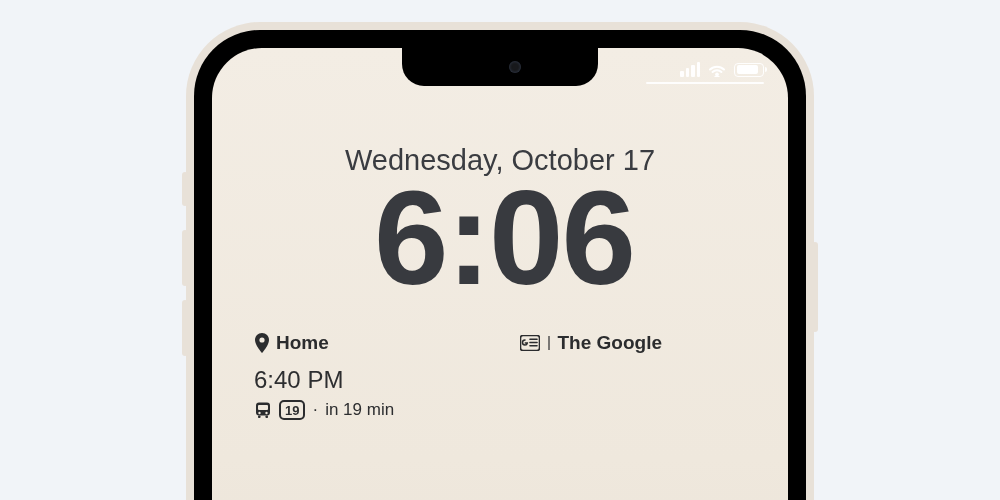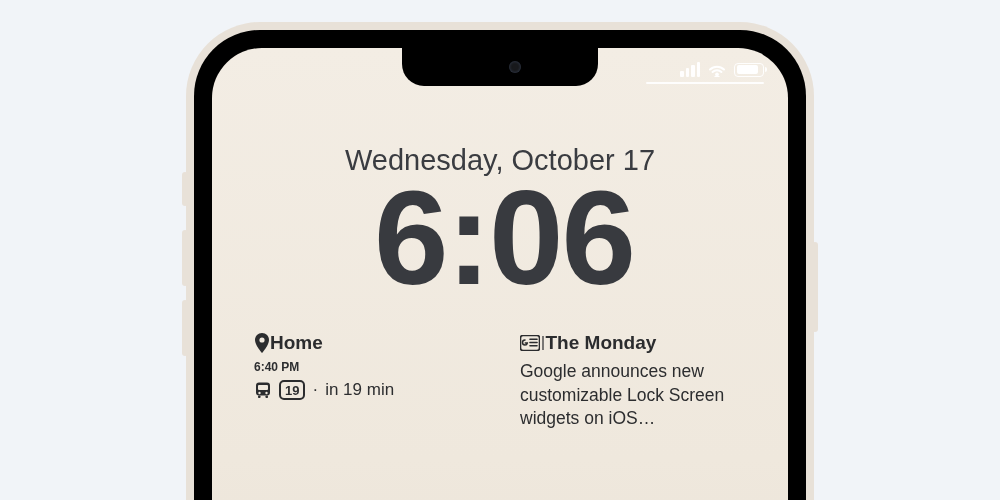--- a/index.html
+++ b/index.html
@@ -135,22 +135,22 @@
     .widgets {
       position: absolute;
       top: 284px;
       left: 42px;
       right: 42px;
       display: flex;
       gap: 40px;
       color: #2b2c2e;
     }
     .widget { flex: 1 1 0; }
-    .w-title { display: flex; align-items: center; margin-bottom: 6px; font-weight: 700; font-size: 19px; }
-    .w-sub { font-size: 12px; font-weight: 700; color: #2d2e30; }
+    .w-title { display: flex; align-items: center; gap: 6px; margin-bottom: 12px; font-weight: 700; font-size: 19px; }
+    .w-sub { font-size: 24px; font-weight: 400; color: #2d2e30; }
     .w-row { display: flex; align-items: center; gap: 7px; margin-top: 6px; font-size: 17px; color: #2d2e30; }
     .bus-badge { display:inline-flex; align-items:center; justify-content:center; min-width:24px; height:20px; padding:0 4px; border:2px solid #2b2c2e; border-radius:5px; font-weight:700; font-size:13px; }
     .news-body { font-size: 17.5px; line-height: 1.35; color: #2c2d2f; max-width: 230px; }
 
     .pin-icon, .bus-icon, .news-icon { display:inline-flex; }
 
     .divider { width:1.5px; height:14px; background:#2b2c2e; opacity:.6; margin:0 2px;}
   </style>
 </head>
 <body>
@@ -222,21 +222,20 @@
             <span class="news-icon">
               <svg width="20" height="16" viewBox="0 0 20 16">
                   <rect x="0.5" y="0.5" width="19" height="15" rx="2.5" fill="none" stroke="#2b2c2e" stroke-width="1.6"></rect>
                   <path d="M5 5c-1.6 0-2.5 1.1-2.5 2.5S3.4 10 5 10c1.3 0 2.1-.8 2.3-1.9H5.3" fill="none" stroke="#2b2c2e" stroke-width="1.5" stroke-linecap="round"></path>
                   <line x1="10" y1="4.3" x2="17" y2="4.3" stroke="#2b2c2e" stroke-width="1.6" stroke-linecap="round"></line>
                   <line x1="10" y1="7.5" x2="17" y2="7.5" stroke="#2b2c2e" stroke-width="1.6" stroke-linecap="round"></line>
                   <line x1="10" y1="10.7" x2="17" y2="10.7" stroke="#2b2c2e" stroke-width="1.6" stroke-linecap="round"></line>
                 </svg>
             </span>
             <span class="divider"></span>
-            <span>The Monday</span>
+            <span>The Google</span>
           </div>
-          <div class="news-body">Google announces new customizable Lock Screen widgets on iOS…</div>
         </div>
       </div>
 
     </div>
   </div>
 </div>
 
 </body></html>

